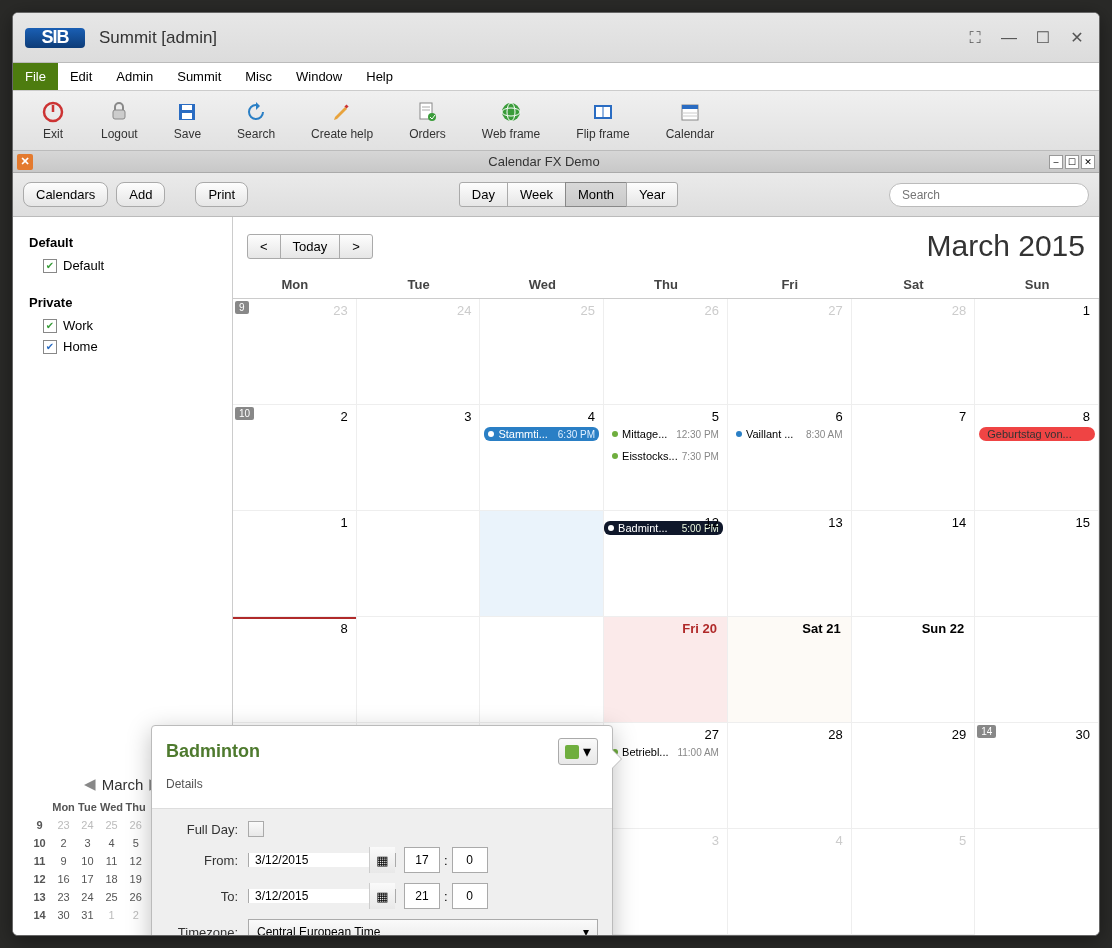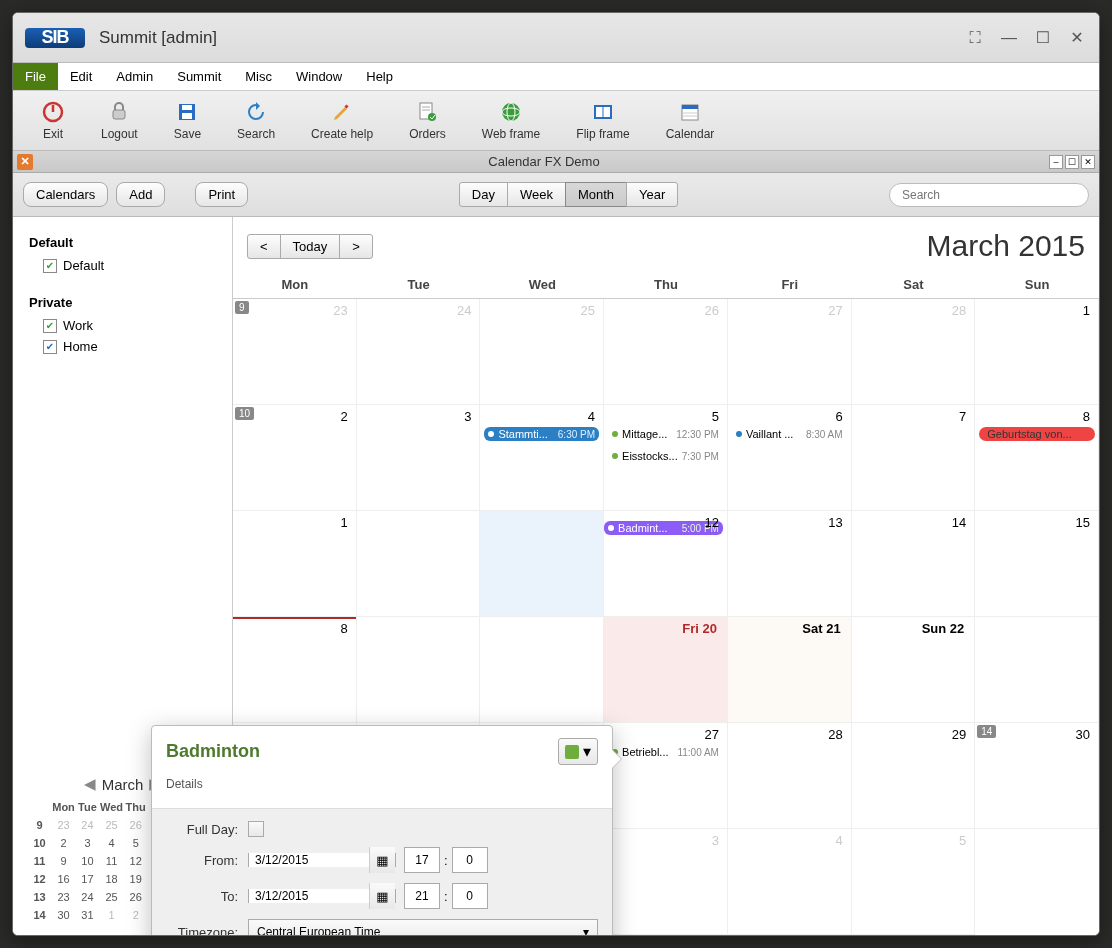--- a/index.html
+++ b/index.html
@@ -74,21 +74,21 @@
 .cell .wk { position: absolute; left: 2px; top: 2px; background: #888; color: #fff; font-size: 10px; padding: 1px 4px; border-radius: 2px; }
 .cell-head { font-weight: bold; text-align: right; padding-right: 6px; }
 .cell-head.red { color: #b02a2a; }
 
 .evt { margin-top: 18px; font-size: 11px; display: flex; align-items: center; gap: 4px; padding: 1px 4px; white-space: nowrap; overflow: hidden; }
 .evt + .evt { margin-top: 8px; }
 .evt .dot { width: 6px; height: 6px; border-radius: 50%; flex-shrink: 0; }
 .evt .etime { margin-left: auto; color: #888; font-size: 10px; }
 .evt.solid { color: #fff; border-radius: 6px; }
 .evt.blue { background: #2a7fc5; }
-.evt.green { background: #8b5cf6; margin-top: 6px; }
+.evt.green { background: #0f172a; margin-top: 6px; }
 .evt.lightgreen { background: #ef4444; color: #333; margin-right: -1px; border-radius: 7px; }
 
 .popup { position: absolute; left: 138px; top: 508px; width: 462px; background: #fff; border: 1px solid #bbb; border-radius: 4px; box-shadow: 0 6px 24px rgba(0,0,0,.25); z-index: 100; }
 .popup-arrow { position: absolute; right: -9px; top: 24px; width: 0; height: 0; border-top: 9px solid transparent; border-bottom: 9px solid transparent; border-left: 9px solid #fff; filter: drop-shadow(1px 0 0 #bbb); }
 .popup-head { display: flex; align-items: center; padding: 12px 14px 8px; }
 .popup-title { font-size: 18px; font-weight: bold; color: #4e7a2e; }
 .color-dd { margin-left: auto; border: 1px solid #aaa; border-radius: 3px; padding: 3px 6px; display: flex; align-items: center; gap: 4px; background: linear-gradient(#fafafa,#e8e8e8); }
 .color-sq { width: 14px; height: 14px; background: #6fae3e; border-radius: 2px; }
 .popup-tab { font-size: 12px; color: #555; padding: 4px 14px 17px; border-bottom: 1px solid #ddd; }
 .popup-body { background: #efefef; padding: 12px 14px 16px; border-radius: 0 0 4px 4px; }

